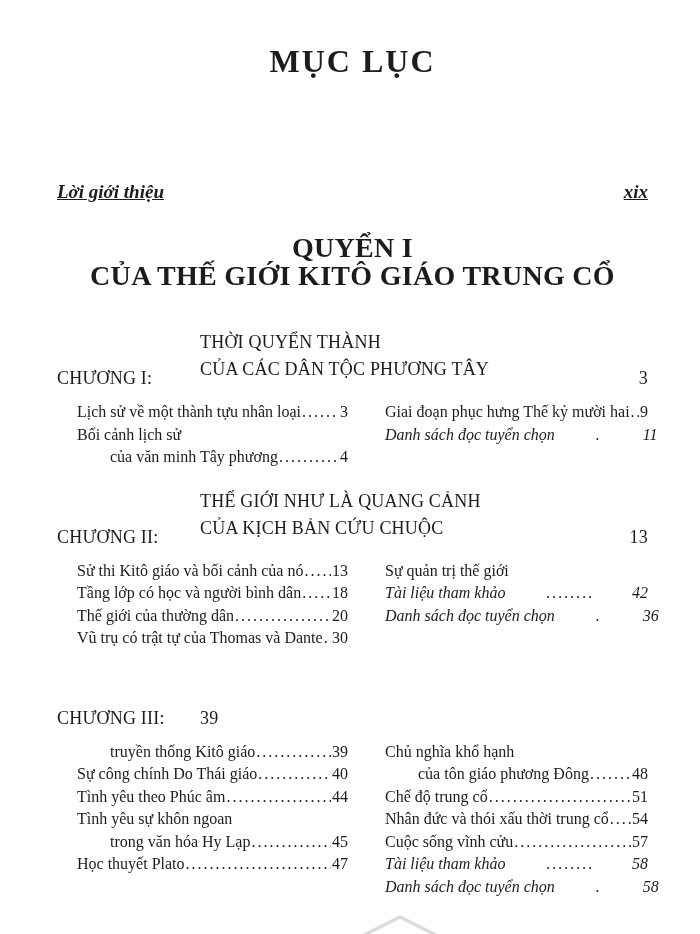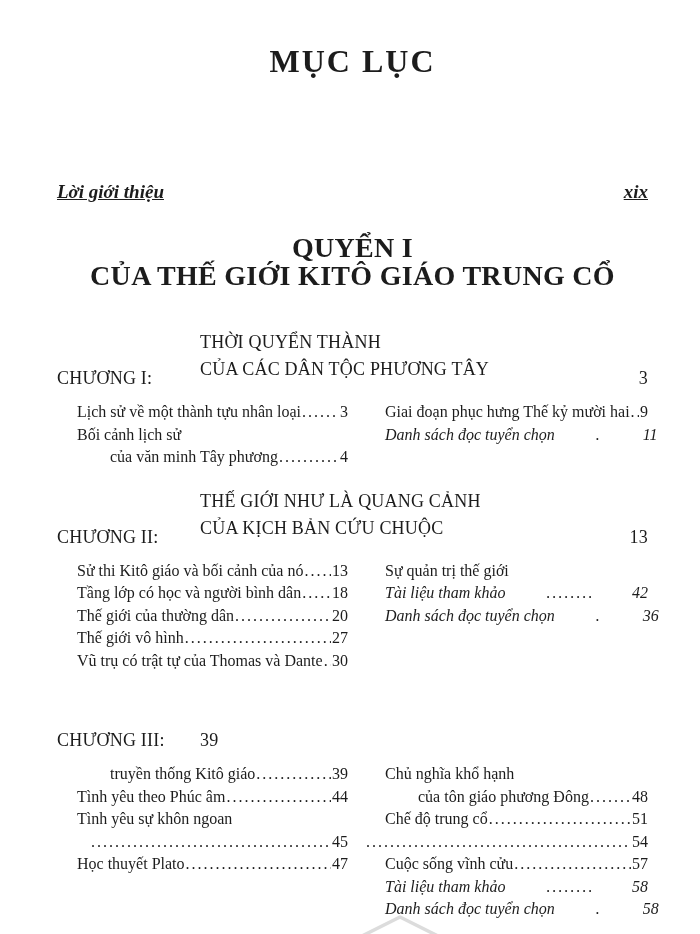--- a/index.html
+++ b/index.html
@@ -175,25 +175,20 @@
     <span class="dots"></span>
     <span class="pg">18</span>
   </div>
 
   <div class="toc-row">
     <span class="toc-text">Thế giới của thường dân</span>
     <span class="dots"></span>
     <span class="pg">20</span>
   </div>
 
-  <div class="toc-row">
-    <span class="toc-text">Thế giới vô hình</span>
-    <span class="dots"></span>
-    <span class="pg">27</span>
-  </div>
 
   <div class="toc-row">
     <span class="toc-text">Vũ trụ có trật tự của Thomas và Dante</span>
     <span class="dots"></span>
     <span class="pg">30</span>
   </div>
 </div>
       <div class="col-right">
   <div class="toc-row no-page">
     <span class="toc-text">Sự quản trị thế giới</span>
@@ -223,33 +218,39 @@
     </div>
     <div class="cols">
       <div class="col-left">
 
   <div class="toc-row indent">
     <span class="toc-text">truyền thống Kitô giáo</span>
     <span class="dots"></span>
     <span class="pg">39</span>
   </div>
 
+  <div class="toc-row">
+    <span class="toc-text">Sự công chính Do Thái giáo</span>
+    <span class="dots"></span>
+    <span class="pg">40</span>
+  </div>
 
   <div class="toc-row">
     <span class="toc-text">Tình yêu theo Phúc âm</span>
     <span class="dots"></span>
     <span class="pg">44</span>
   </div>
 
   <div class="toc-row no-page">
     <span class="toc-text">Tình yêu sự khôn ngoan</span>
 
   </div>
 
   <div class="toc-row indent">
+    <span class="toc-text">trong văn hóa Hy Lạp</span>
     <span class="dots"></span>
     <span class="pg">45</span>
   </div>
 
   <div class="toc-row">
     <span class="toc-text">Học thuyết Plato</span>
     <span class="dots"></span>
     <span class="pg">47</span>
   </div>
 </div>
@@ -265,20 +266,21 @@
     <span class="pg">48</span>
   </div>
 
   <div class="toc-row">
     <span class="toc-text">Chế độ trung cổ</span>
     <span class="dots"></span>
     <span class="pg">51</span>
   </div>
 
   <div class="toc-row">
+    <span class="toc-text">Nhân đức và thói xấu thời trung cổ</span>
     <span class="dots"></span>
     <span class="pg">54</span>
   </div>
 
   <div class="toc-row">
     <span class="toc-text">Cuộc sống vĩnh cửu</span>
     <span class="dots"></span>
     <span class="pg">57</span>
   </div>
 

